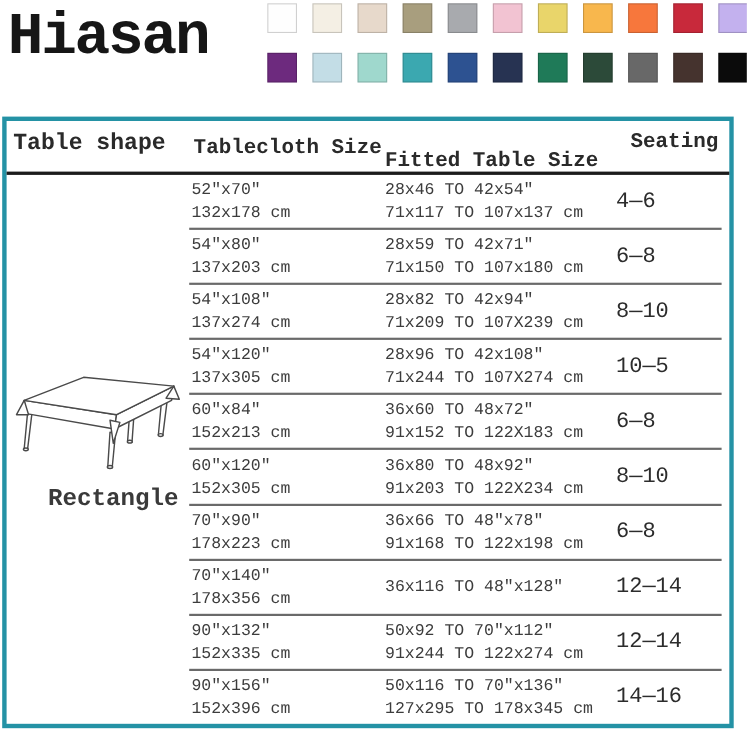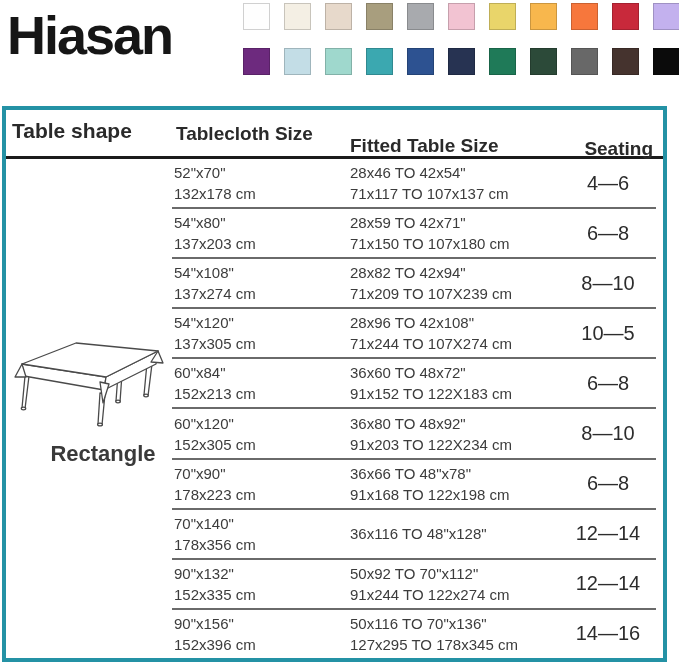--- a/index.html
+++ b/index.html
@@ -1,50 +1,50 @@
 <!DOCTYPE html>
 <html><head>
 <meta charset="utf-8">
 <style>
   html,body{margin:0;padding:0;background:#ffffff;}
   body{width:679px;height:672px;font-family:"Liberation Sans",sans-serif;}
-  .page{position:relative;width:679px;height:672px;background:#fff;overflow:hidden;}
+  .page{position:relative;width:679px;height:672px;background:#fff;overflow:hidden;font-family:Liberation Mono, monospace;}
 
   
   .logo{position:absolute;left:7px;top:6px;font-size:54px;line-height:58px;
         font-weight:bold;letter-spacing:-2px;color:#161616;}
 
   
   .swatches{position:absolute;left:243px;top:3px;}
   .swatch-row{display:flex;gap:14px;height:27px;margin-bottom:18px;}
   .swatch{width:27px;height:27px;box-sizing:border-box;border:1px solid rgba(0,0,0,0.18);}
 
   
   .chart{position:absolute;left:2px;top:106px;width:665px;height:556px;
          box-sizing:border-box;border:4px solid #2492a5;background:#fff;}
   .chart-head{position:relative;height:46px;border-bottom:3px solid #1b1b1b;}
   .h{position:absolute;font-weight:bold;color:#2a2a2a;white-space:nowrap;}
   .h-shape{left:6px;top:9px;font-size:21px;}
   .h-cloth{left:170px;top:13px;font-size:19px;}
   .h-fitted{left:344px;top:13px;font-size:19px;margin-top:12px;}
-  .h-seating{right:10px;top:28px;font-size:19px;}
+  .h-seating{right:10px;top:8px;font-size:19px;}
 
   .chart-body{display:flex;height:499px;}
   .shape-col{flex:none;width:166px;position:relative;}
   .shape-col svg{position:absolute;left:6px;top:172px;}
   .shape-label{position:absolute;left:0;right:0;top:282px;text-align:center;
                font-size:22px;font-weight:bold;color:#3a3a3a;padding-left:28px;}
 
   .rows{flex:1;display:flex;flex-direction:column;margin-right:7px;}
   .row{flex:1;display:grid;grid-template-columns:178px 1fr 96px;
        align-items:center;border-bottom:2px solid #6a6a6a;}
   .row:last-child{border-bottom:none;}
   .cell{font-size:15px;line-height:21px;color:#3c3c3c;white-space:nowrap;}
   .cell.cloth{padding-left:2px;}
-  .cell.seating{font-size:20px;color:#2c2c2c;text-align:center;}
+  .cell.seating{font-size:20px;color:#2c2c2c;text-align:left;}
 </style>
 </head>
 <body>
 
 <div class="page">
 
   <div class="logo">Hiasan</div>
 
   <div class="swatches">
     <div class="swatch-row" id="swatch-row-1">

